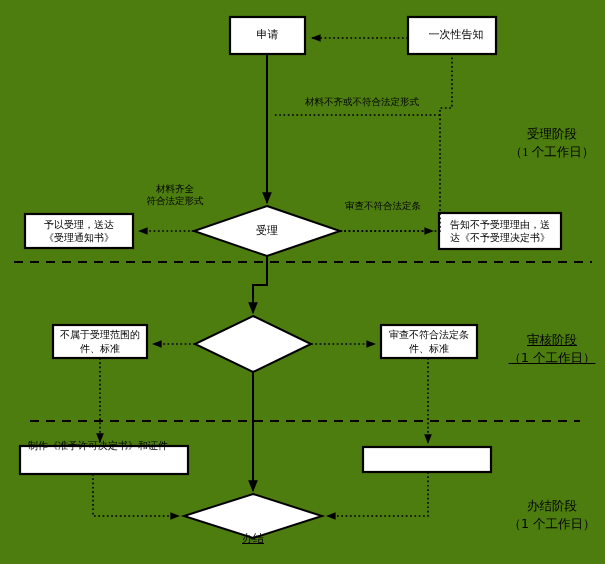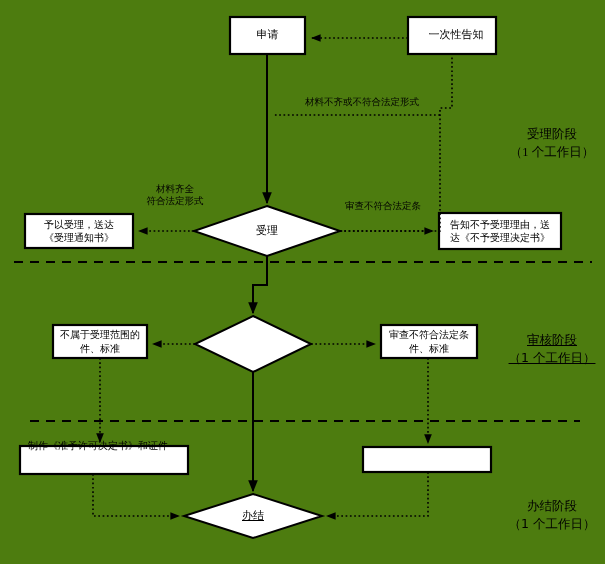--- a/index.html
+++ b/index.html
@@ -139,21 +139,21 @@
 
   <div class="node-text box-text-sm" style="left:53px; top:325px; width:94px; height:33px;">不属于受理范围的
 件、标准</div>
 
   <div class="node-text box-text-sm" style="left:381px; top:325px; width:96px; height:33px;">审查不符合法定条
 件、标准</div>
 
   <div class="node-text box-text-sm" style="left:22px; top:432px; width:164px; height:28px; justify-content:flex-start; padding-left:6px; box-sizing:border-box;">制作《准予许可决定书》和证件</div>
 
 
-  <div class="node-text" style="left:221px; top:504px; width:64px; height:24px;text-decoration:underline;">办结</div>
+  <div class="node-text" style="left:221px; top:527px; width:64px; height:24px;text-decoration:underline;">办结</div>
 
   <div class="edge-label" style="left:282px; top:96px; width:160px;">材料不齐或不符合法定形式</div>
 
   <div class="edge-label" style="left:136px; top:183px; width:78px;">材料齐全
 符合法定形式</div>
 
   <div class="edge-label" style="left:331px; top:200px; width:104px;">审查不符合法定条</div>
 
   <div class="stage-label" style="left:500px; top:125px; width:104px;font-family:Liberation Serif, serif;"><span>受理阶段</span><br><span>（1 个工作日）</span></div>
 

